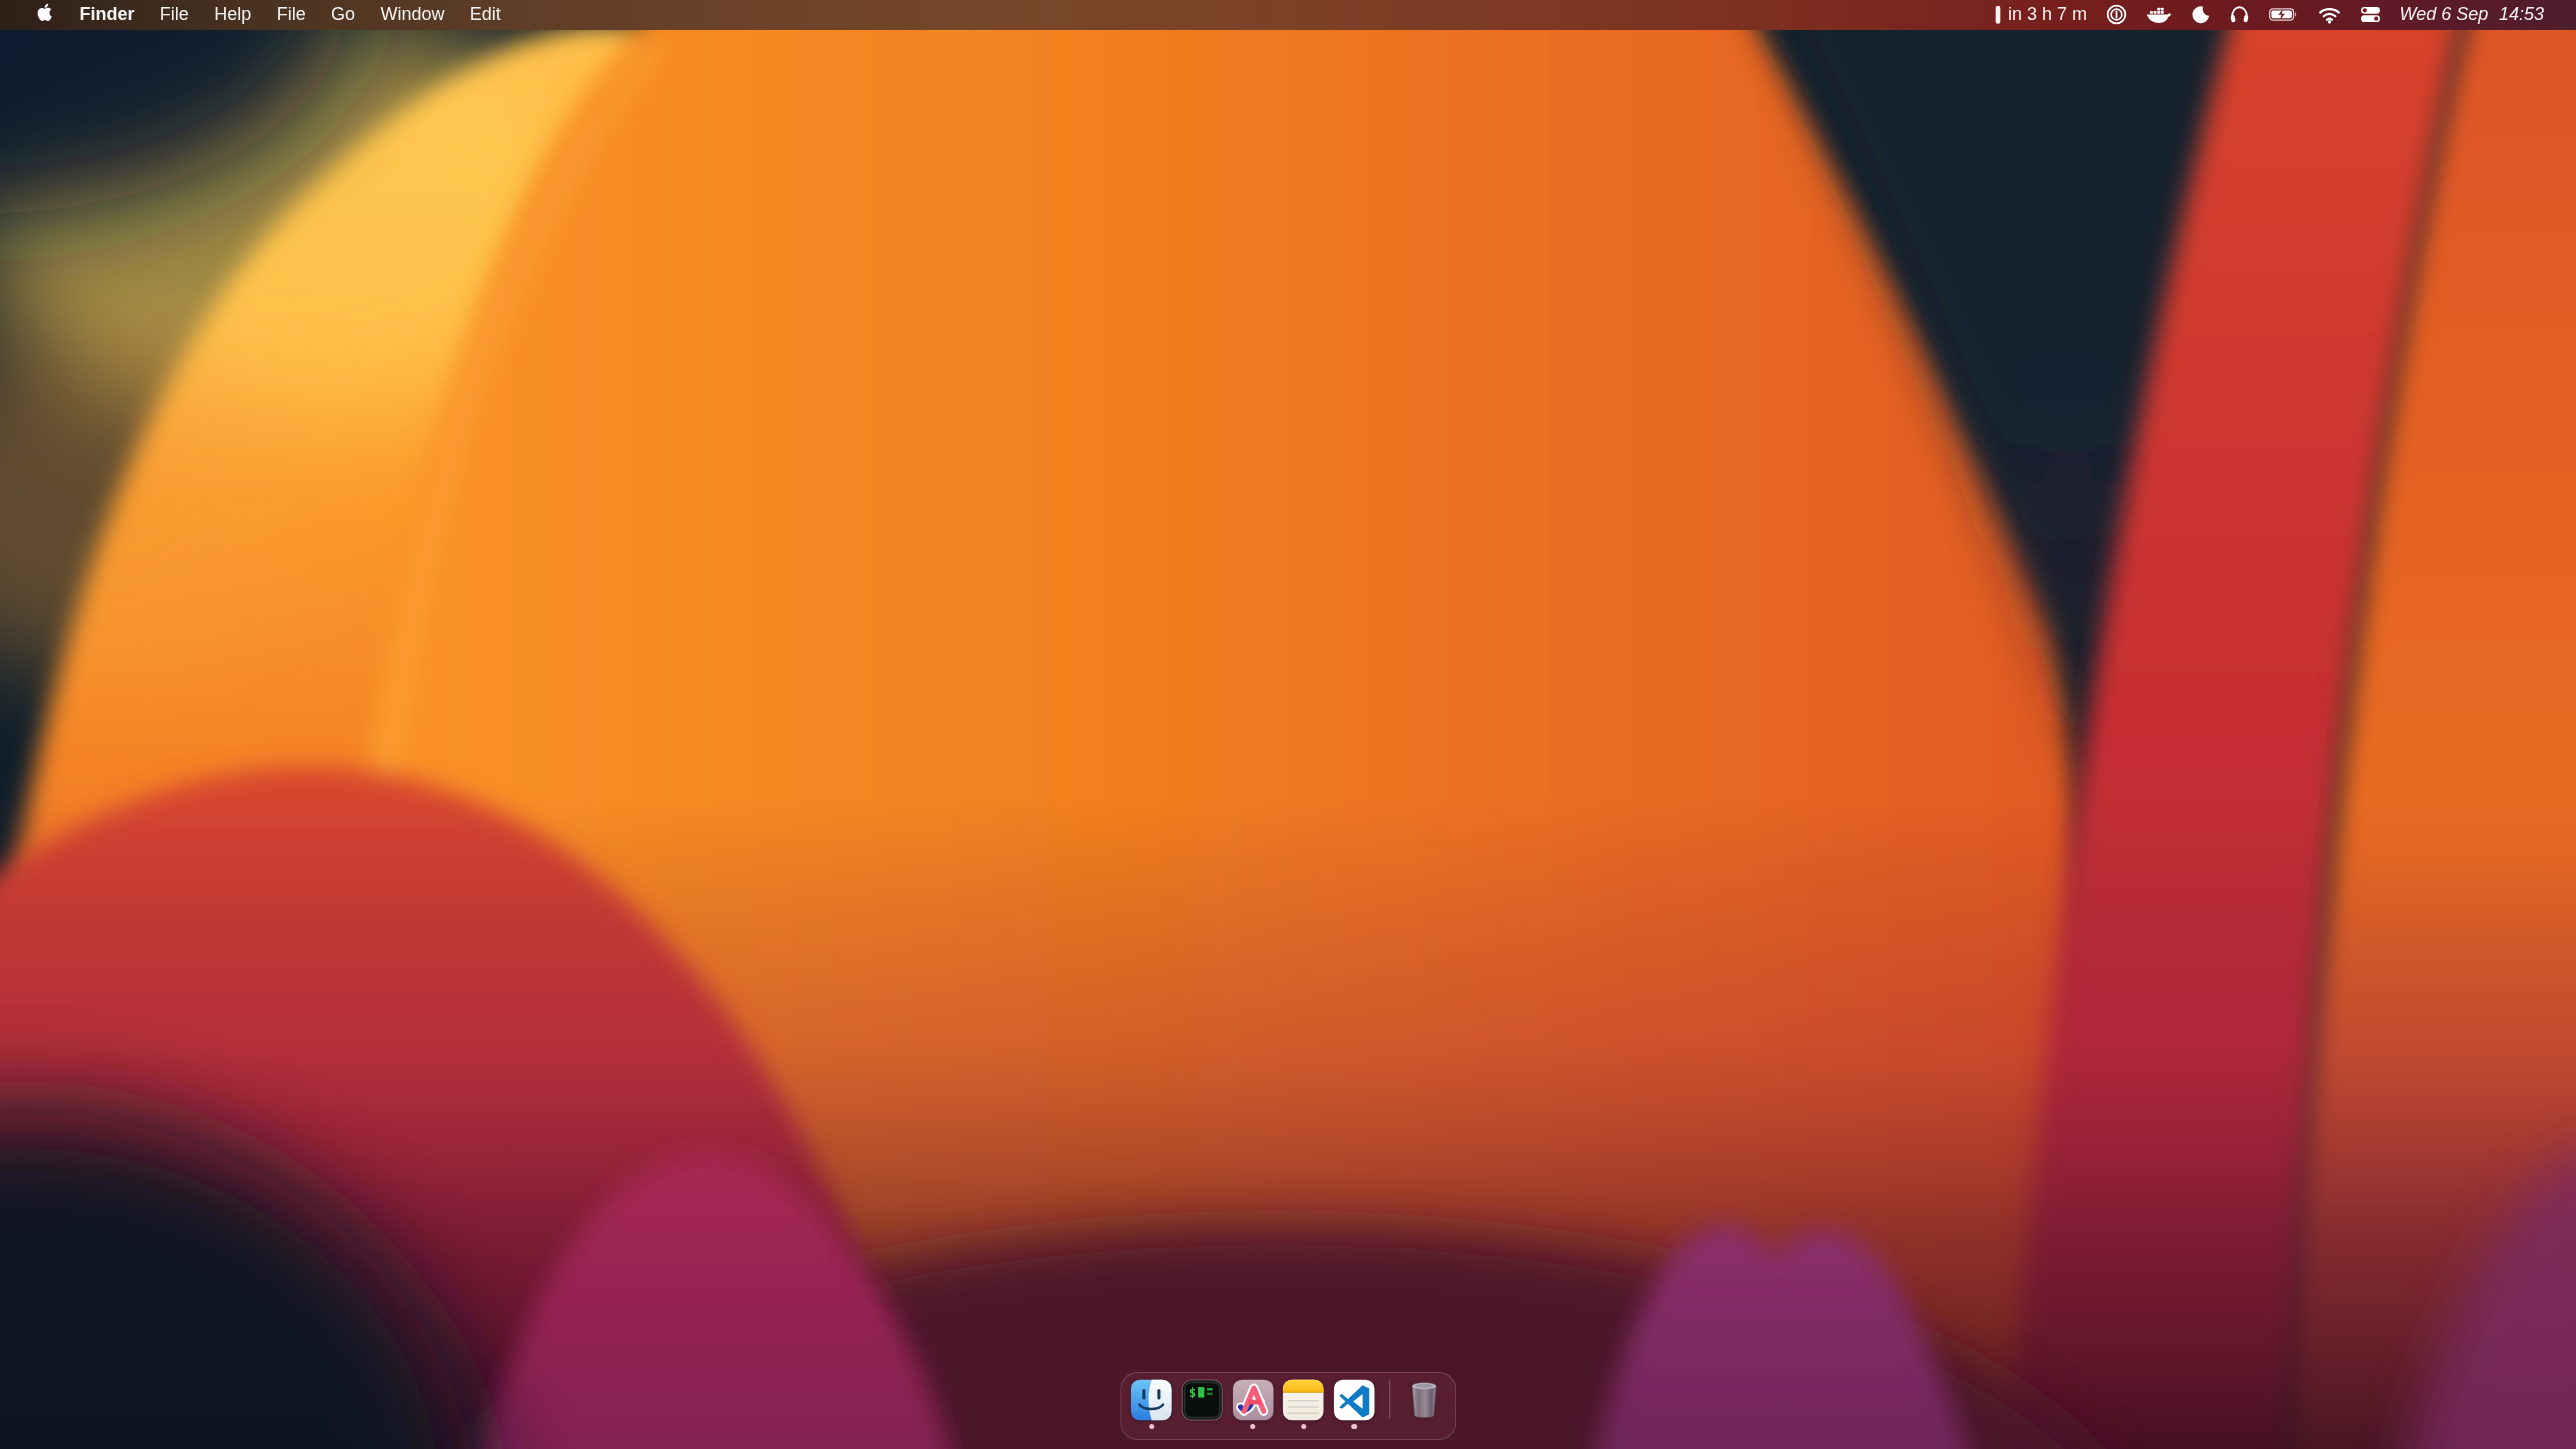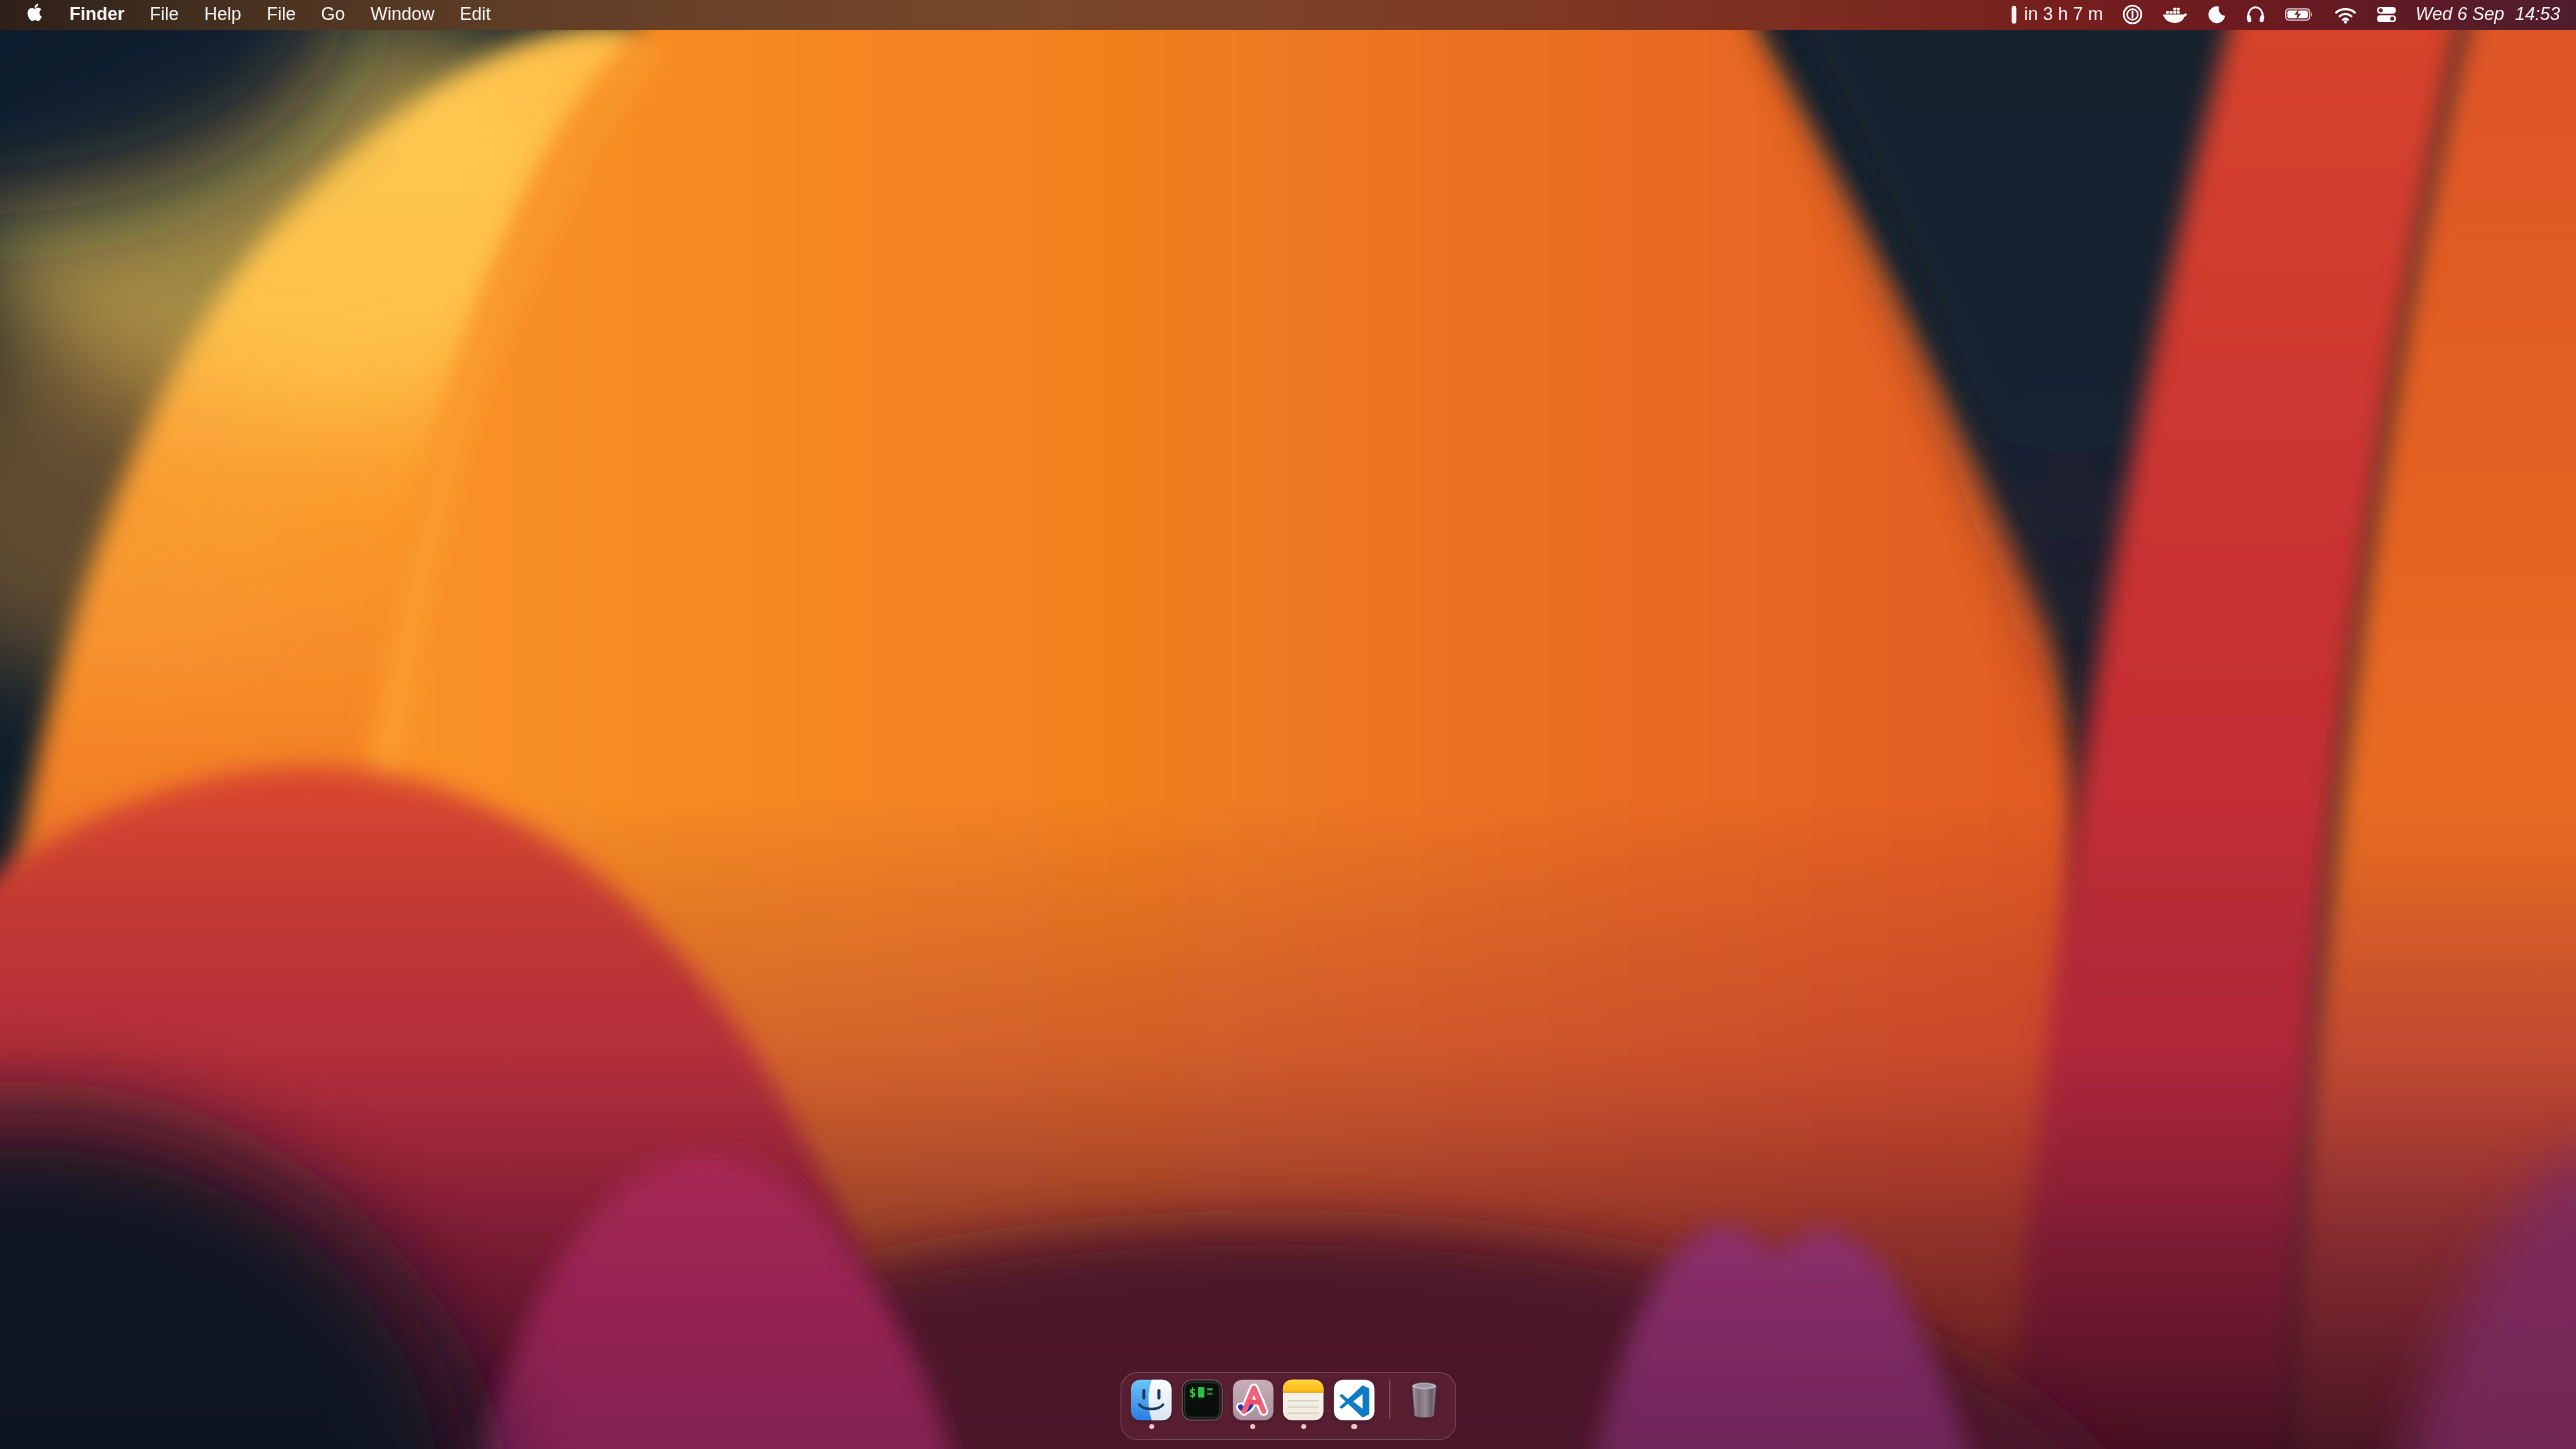--- a/index.html
+++ b/index.html
@@ -8,25 +8,25 @@
   .wallpaper{position:absolute;inset:0;}
   .wallpaper svg{display:block;width:100%;height:100%;}
 
   
   .menubar{position:absolute;top:0;left:0;width:100%;height:29.5px;
     display:flex;align-items:center;justify-content:space-between;
     background:linear-gradient(90deg,#2e1f18 0%,#3b2a1d 5%,#4e3522 12%,#5f3d26 20%,
       #6d4329 30%,#774629 40%,#7c4127 50%,#7e3823 60%,#7c2d20 70%,#761f1e 80%,
       #6b1a20 88%,#5d1a26 94%,#4e1e2d 100%);
     color:rgba(255,255,255,.95);font-size:18px;}
-  .mb-left{display:flex;align-items:center;padding-left:18px;}
+  .mb-left{display:flex;align-items:center;padding-left:28px;}
   .apple{display:flex;align-items:center;margin:0 5.4px 0 0;padding:0 8px;}
   .mb-item{padding:0 12.7px;line-height:29.5px;white-space:nowrap;}
   .mb-appname{font-weight:700;}
-  .mb-right{display:flex;align-items:center;gap:19px;padding-right:16px;}
+  .mb-right{display:flex;align-items:center;gap:19px;padding-right:32px;}
   .status{display:flex;align-items:center;}
   .timer{display:flex;align-items:center;gap:6.7px;white-space:nowrap;}
   .clock{display:flex;align-items:center;gap:10.7px;white-space:nowrap;font-style:italic;}
   .mb-right svg{display:block;}
 
   
   .dock{position:absolute;left:50%;bottom:8.7px;transform:translateX(-50%);
     height:68px;box-sizing:border-box;display:flex;align-items:flex-start;
     padding:5.4px 9.4px 0 9.4px;gap:8.7px;border-radius:17.4px;
     background:rgba(118,52,72,.30);border:1px solid rgba(255,255,255,.17);

